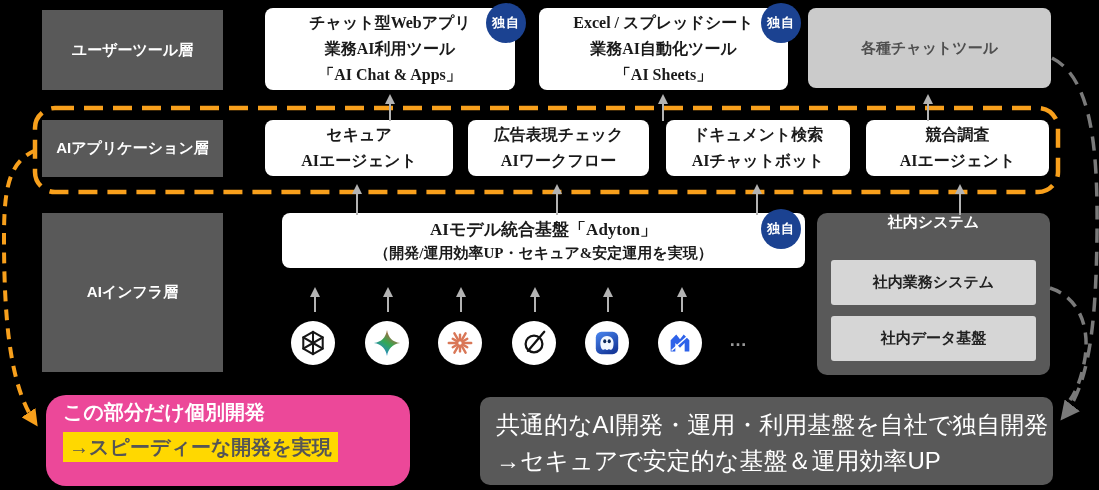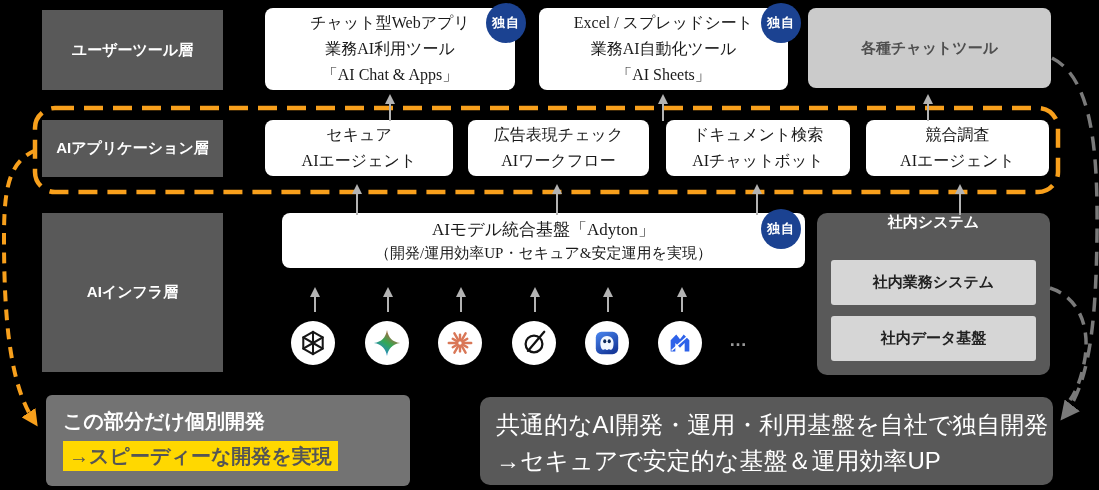--- a/index.html
+++ b/index.html
@@ -5,32 +5,32 @@
   html,body{margin:0;padding:0;background:#000;}
   .stage{position:relative;width:1099px;height:490px;background:#000;overflow:hidden;
          font-family:"Liberation Sans","DejaVu Sans",sans-serif;}
   .abs{position:absolute;box-sizing:border-box;}
   
   .lbl{background:#595959;color:#fff;font-weight:700;font-size:15px;
        display:flex;align-items:center;justify-content:center;text-align:right;}
   
   .wbox{background:#fff;border-radius:8px;display:flex;flex-direction:column;
         align-items:center;justify-content:center;text-align:center;
-        font-family:"Liberation Serif","DejaVu Serif",serif;font-weight:400;
+        font-family:"Liberation Serif","DejaVu Serif",serif;font-weight:700;
         color:#1a1a1a;font-size:16px;line-height:26px;white-space:nowrap;}
   .graybox{background:#cbcbcb;color:#4f4f4f;font-weight:700;font-size:15px;line-height:28px;}
   .badge{width:40px;height:40px;border-radius:50%;background:#1b4291;color:#fff;
          font-weight:700;font-size:13px;display:flex;align-items:center;justify-content:center;
          z-index:5;letter-spacing:1px;}
   .inbox{background:#d6d6d6;border-radius:3px;color:#222;
          font-family:"Liberation Serif","DejaVu Serif",serif;font-weight:700;font-size:15px;
          display:flex;align-items:center;justify-content:center;}
   .circ{width:44px;height:44px;border-radius:50%;background:#fff;
         display:flex;align-items:center;justify-content:center;}
-  .callout-orange{background:#737373;border-radius:6px;color:#fff;padding:13px 17px;}
+  .callout-orange{background:#ec4899;border-radius:20px;color:#fff;padding:4px 17px;}
   .callout-orange .l1{font-weight:700;font-size:20px;line-height:26px;}
   .callout-orange .hl{display:inline-block;margin-top:7px;background:#ffd800;color:#555;
                       font-weight:700;font-size:20px;line-height:24px;padding:3px 6px;}
   .callout-dark{background:#595959;border-radius:10px;color:#fff;padding:10px 16px;}
   .callout-dark .ln{font-weight:400;font-size:24px;line-height:36px;white-space:nowrap;}
   .dots{color:#999;font-weight:700;font-size:18px;letter-spacing:2px;}
   svg.overlay{position:absolute;left:0;top:0;pointer-events:none;z-index:6;}
   .title-dark{color:#fff;font-weight:700;font-size:15px;text-align:center;}
 </style>
 </head>

